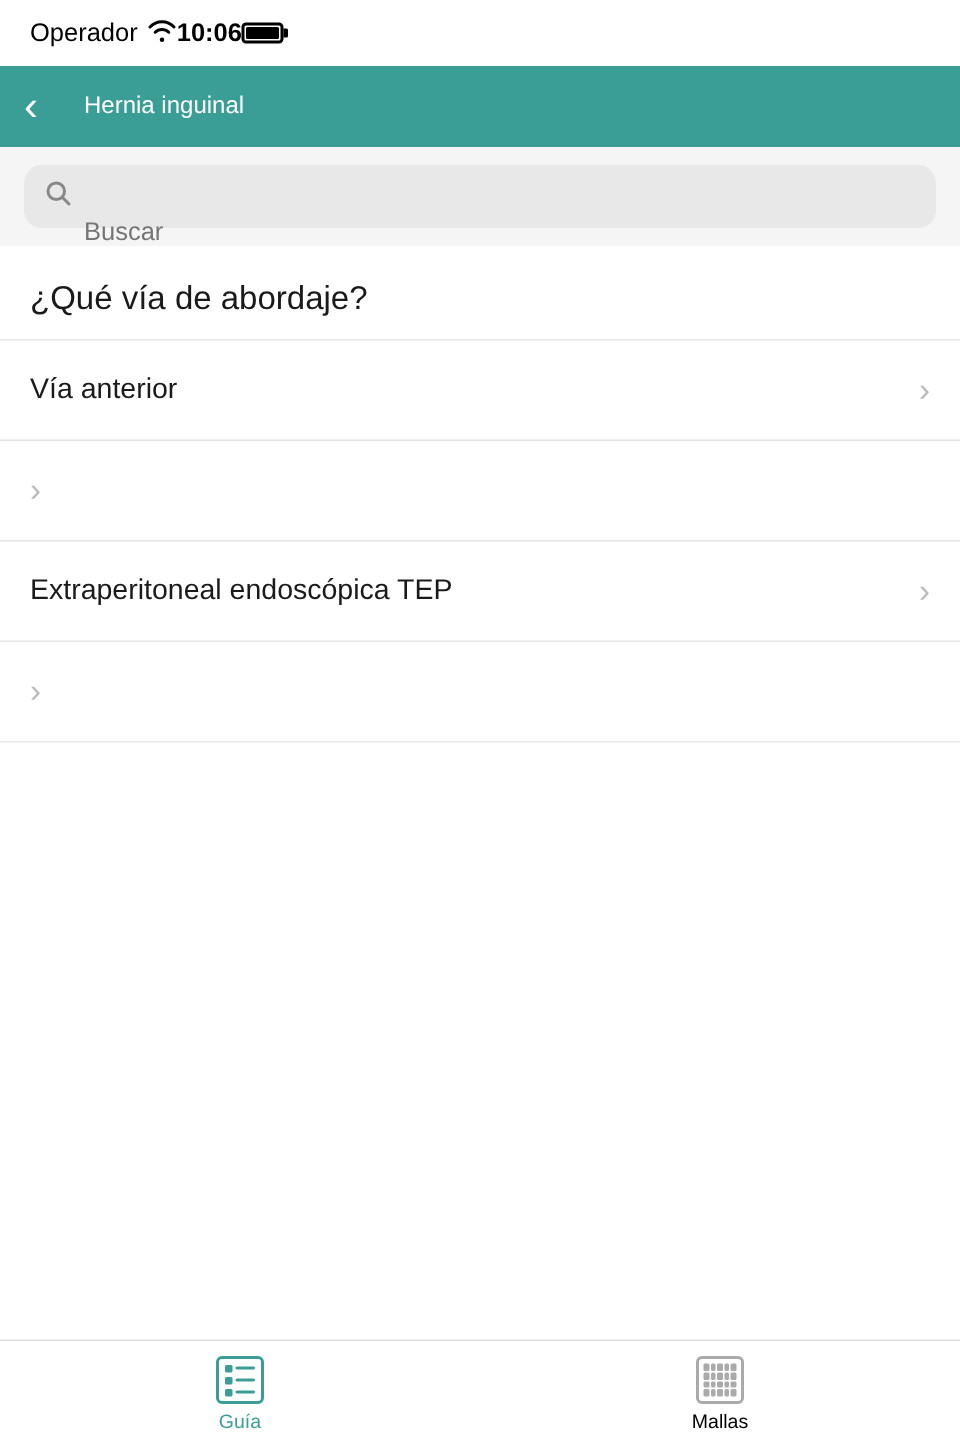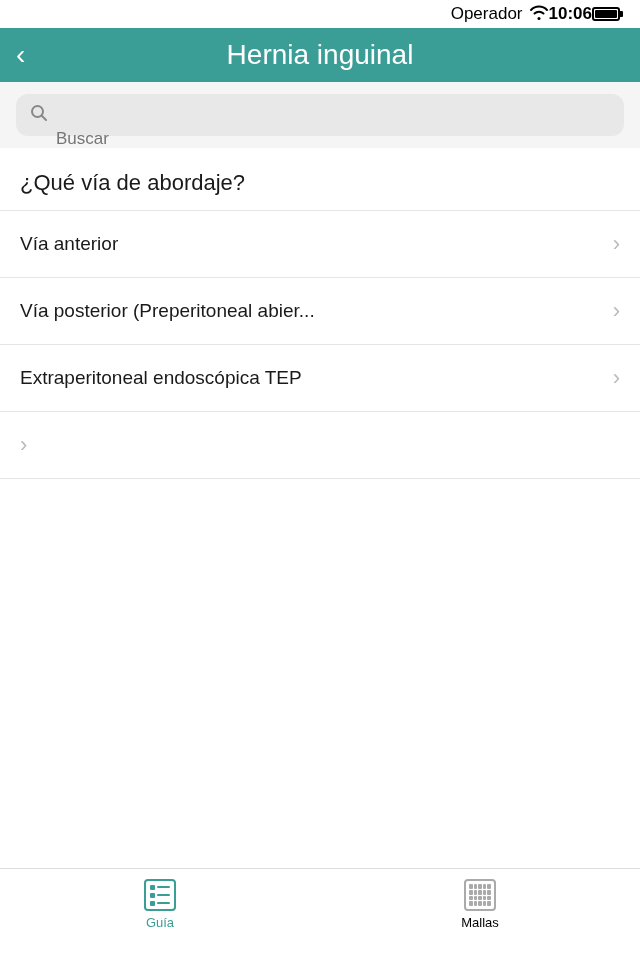--- a/index.html
+++ b/index.html
@@ -11,24 +11,24 @@
       font-family: -apple-system, 'Helvetica Neue', Arial, sans-serif;
       background: #fff;
       overflow: hidden;
       display: flex;
       flex-direction: column;
     }
 
     
     .status-bar {
       background: #fff;
-      height: 28px;
-      display: flex;
-      align-items: center;
-      justify-content: flex-end;
+      height: 44px;
+      display: flex;
+      align-items: center;
+      justify-content: flex-start;
       padding: 0 20px;
       flex-shrink: 0;
     }
     .status-left {
       display: flex;
       align-items: center;
       gap: 6px;
       font-size: 17px;
       font-weight: 500;
     }
@@ -85,23 +85,22 @@
       font-weight: 300;
       cursor: pointer;
       width: 40px;
       display: flex;
       align-items: center;
       justify-content: flex-start;
       line-height: 1;
     }
     .nav-title {
       flex: 1;
-      text-align: center;
       color: #fff;
-      font-size: 28px;
+      font-size: 16px;
       font-weight: 500;
       margin-right: 40px;
     }
 
     
     .search-container {
       padding: 12px 16px;
       background: #f5f5f5;
       flex-shrink: 0;
     }
@@ -164,21 +163,21 @@
     }
     .chevron {
       color: #bbb;
       font-size: 22px;
       font-weight: 300;
       flex-shrink: 0;
     }
 
     
     .tab-bar {
-      height: 92px;
+      height: 67px;
       background: #fff;
       border-top: 1px solid #ddd;
       display: flex;
       align-items: flex-start;
       padding-top: 10px;
       flex-shrink: 0;
     }
     .tab-item {
       flex: 1;
       display: flex;
@@ -302,21 +301,20 @@
   <div class="section-header">
     <span class="section-header-text">¿Qué vía de abordaje?</span>
   </div>
 
   <div class="list-item">
     <span class="list-item-text">Vía anterior</span>
     <span class="chevron">›</span>
   </div>
 
   <div class="list-item">
-    <span class="list-item-text">Vía posterior (Preperitoneal abier...</span>
     <span class="chevron">›</span>
   </div>
 
   <div class="list-item">
     <span class="list-item-text">Extraperitoneal endoscópica TEP</span>
     <span class="chevron">›</span>
   </div>
 
   <div class="list-item">
     <span class="chevron">›</span>

